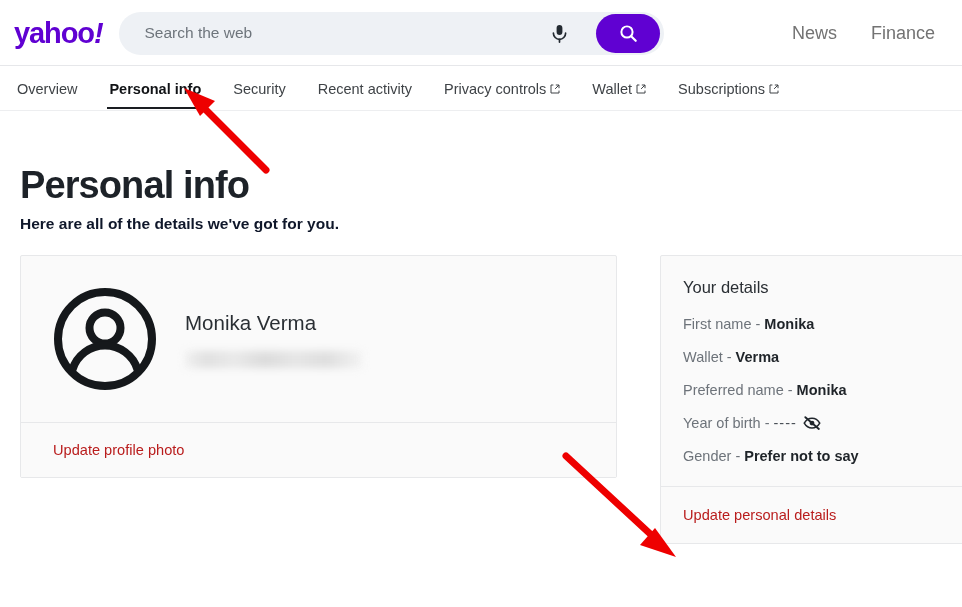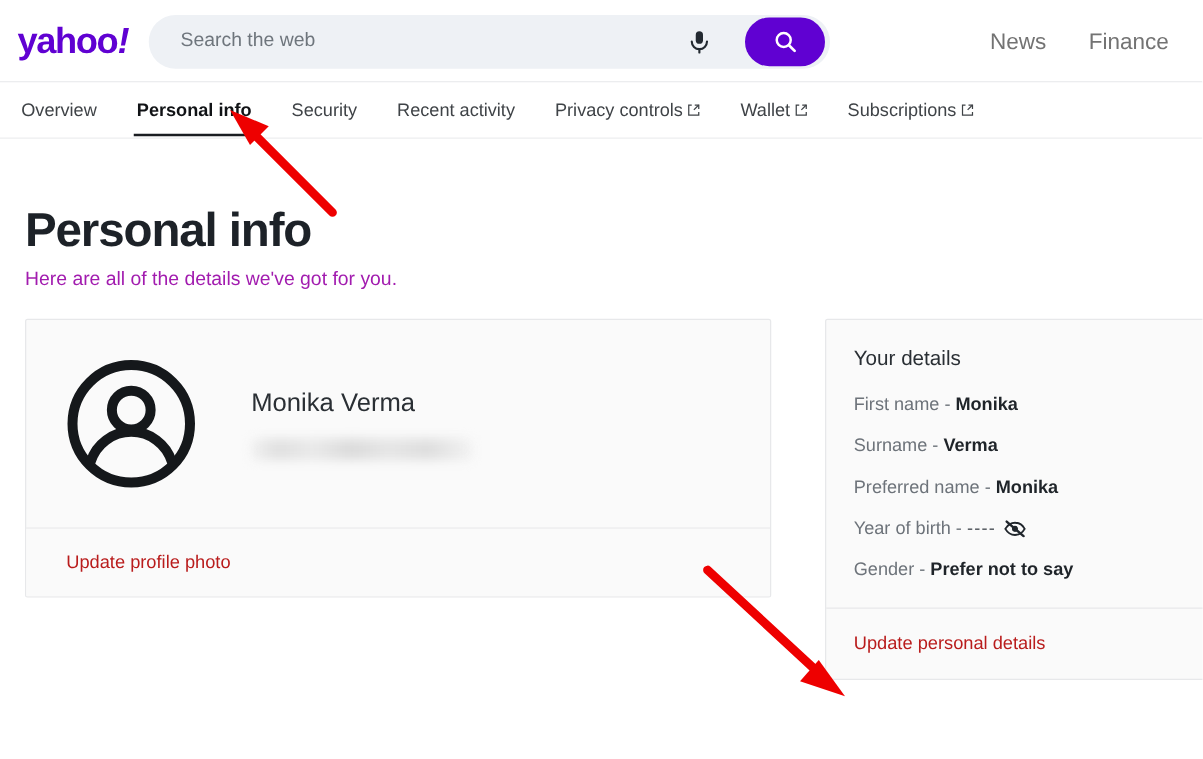--- a/index.html
+++ b/index.html
@@ -147,43 +147,44 @@
   .page-title {
     font-size: 38px;
     font-weight: bold;
     color: #1d2228;
     letter-spacing: -0.9px;
     margin: 54px 0 0 0;
     line-height: 1.08;
   }
   .page-sub {
     font-size: 15.5px;
-    color: #a21caf;
+    color: #0f172a;
     margin: 9px 0 0 0;
+    font-weight: bold;
   }
 
   .columns {
     display: flex;
     margin-top: 22px;
     gap: 43px;
     align-items: flex-start;
   }
 
   
   .card {
     background: #fafafa;
     border: 1px solid #e7e8ea;
     border-radius: 2px;
   }
   .profile-card { width: 597px; }
   .profile-body {
     display: flex;
     align-items: center;
     padding: 31px 0 31px 32px;
-    gap: 44px;
+    gap: 28px;
     border-bottom: 1px solid #e7e8ea;
     min-height: 162px;
   }
   .avatar { flex: 0 0 auto; width: 104px; height: 104px; }
   .profile-name {
     font-size: 20.5px;
     color: #2a2f34;
     margin: 0 0 0 0;
   }
   .profile-email-blur {
@@ -351,21 +352,21 @@
       <div class="card details-card">
         <div class="details-body">
           <div class="details-title">Your details</div>
 
           <div class="detail-row">
             <span>First name -</span>
             <span class="detail-val">Monika</span>
           </div>
 
           <div class="detail-row">
-            <span>Surname -</span>
+            <span>Wallet -</span>
             <span class="detail-val">Verma</span>
           </div>
 
           <div class="detail-row">
             <span>Preferred name -</span>
             <span class="detail-val">Monika</span>
           </div>
 
           <div class="detail-row">
             <span>Year of birth -</span>

